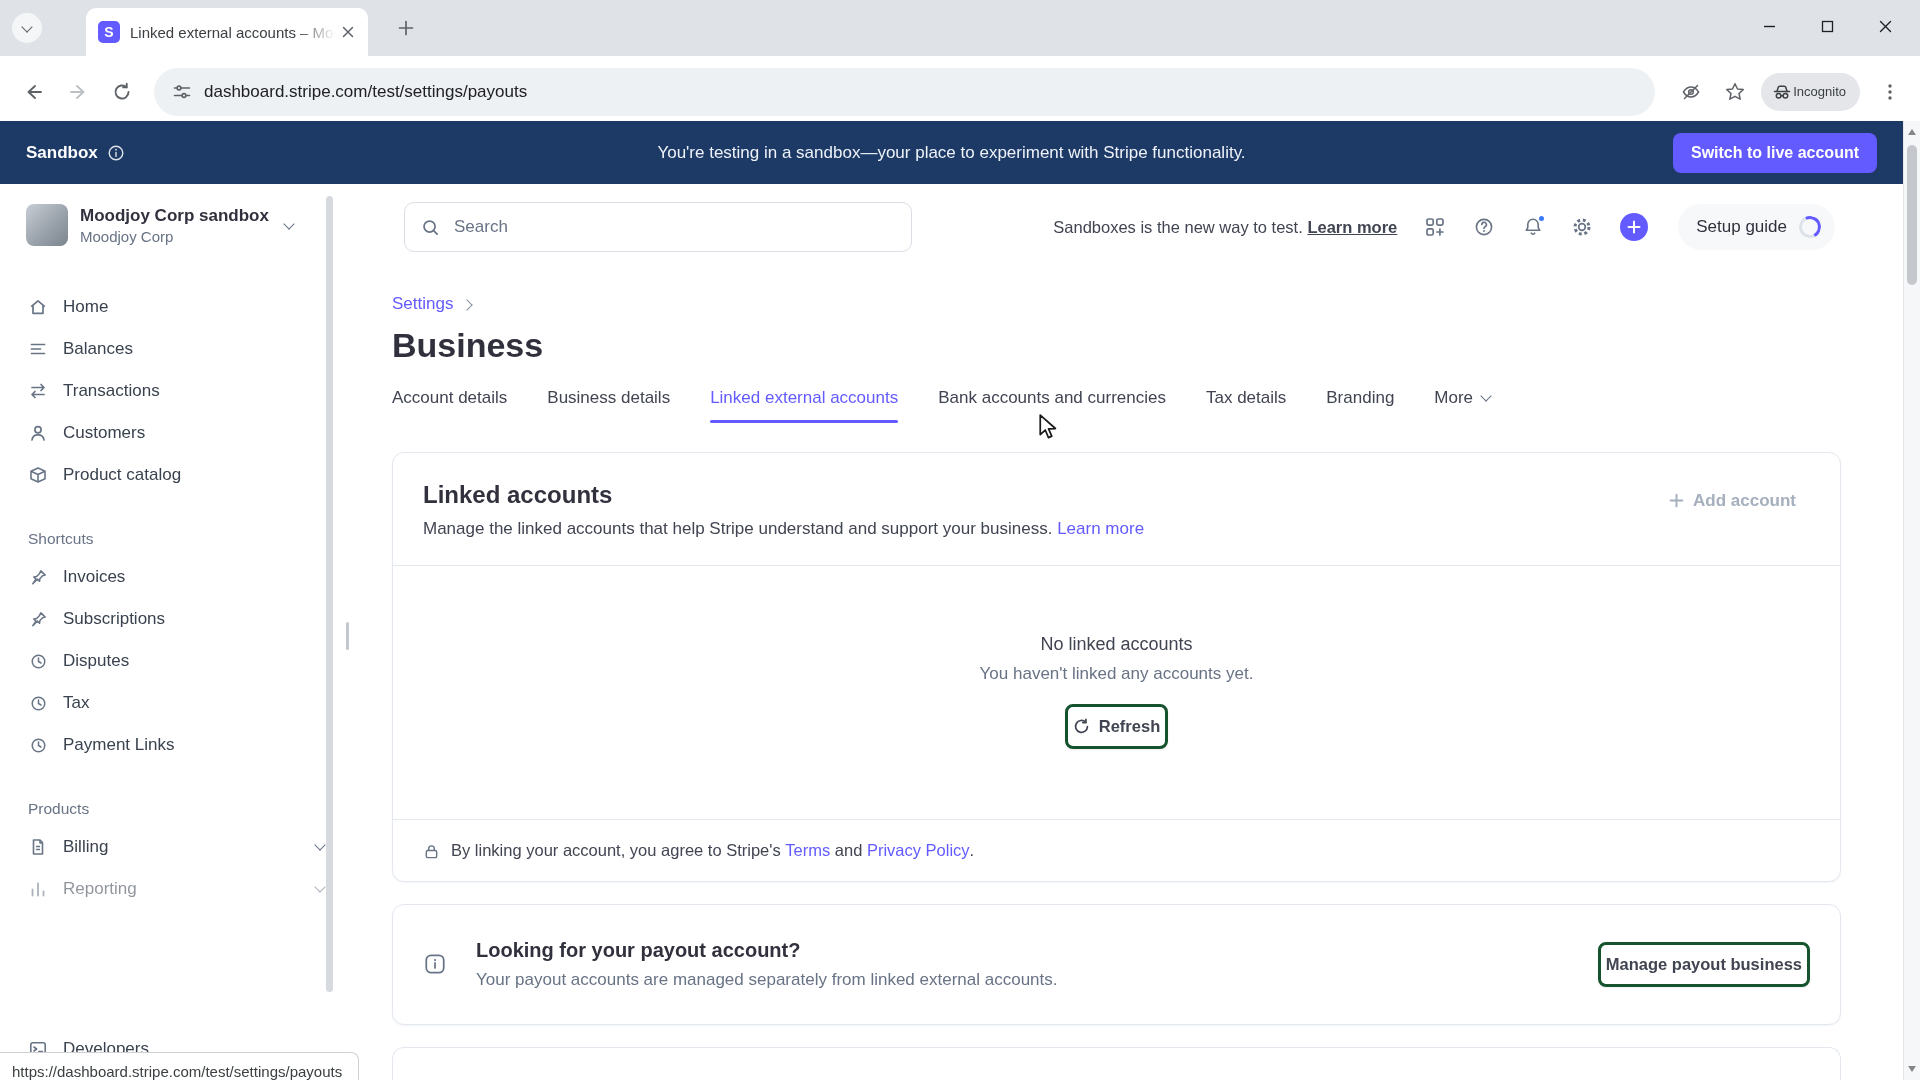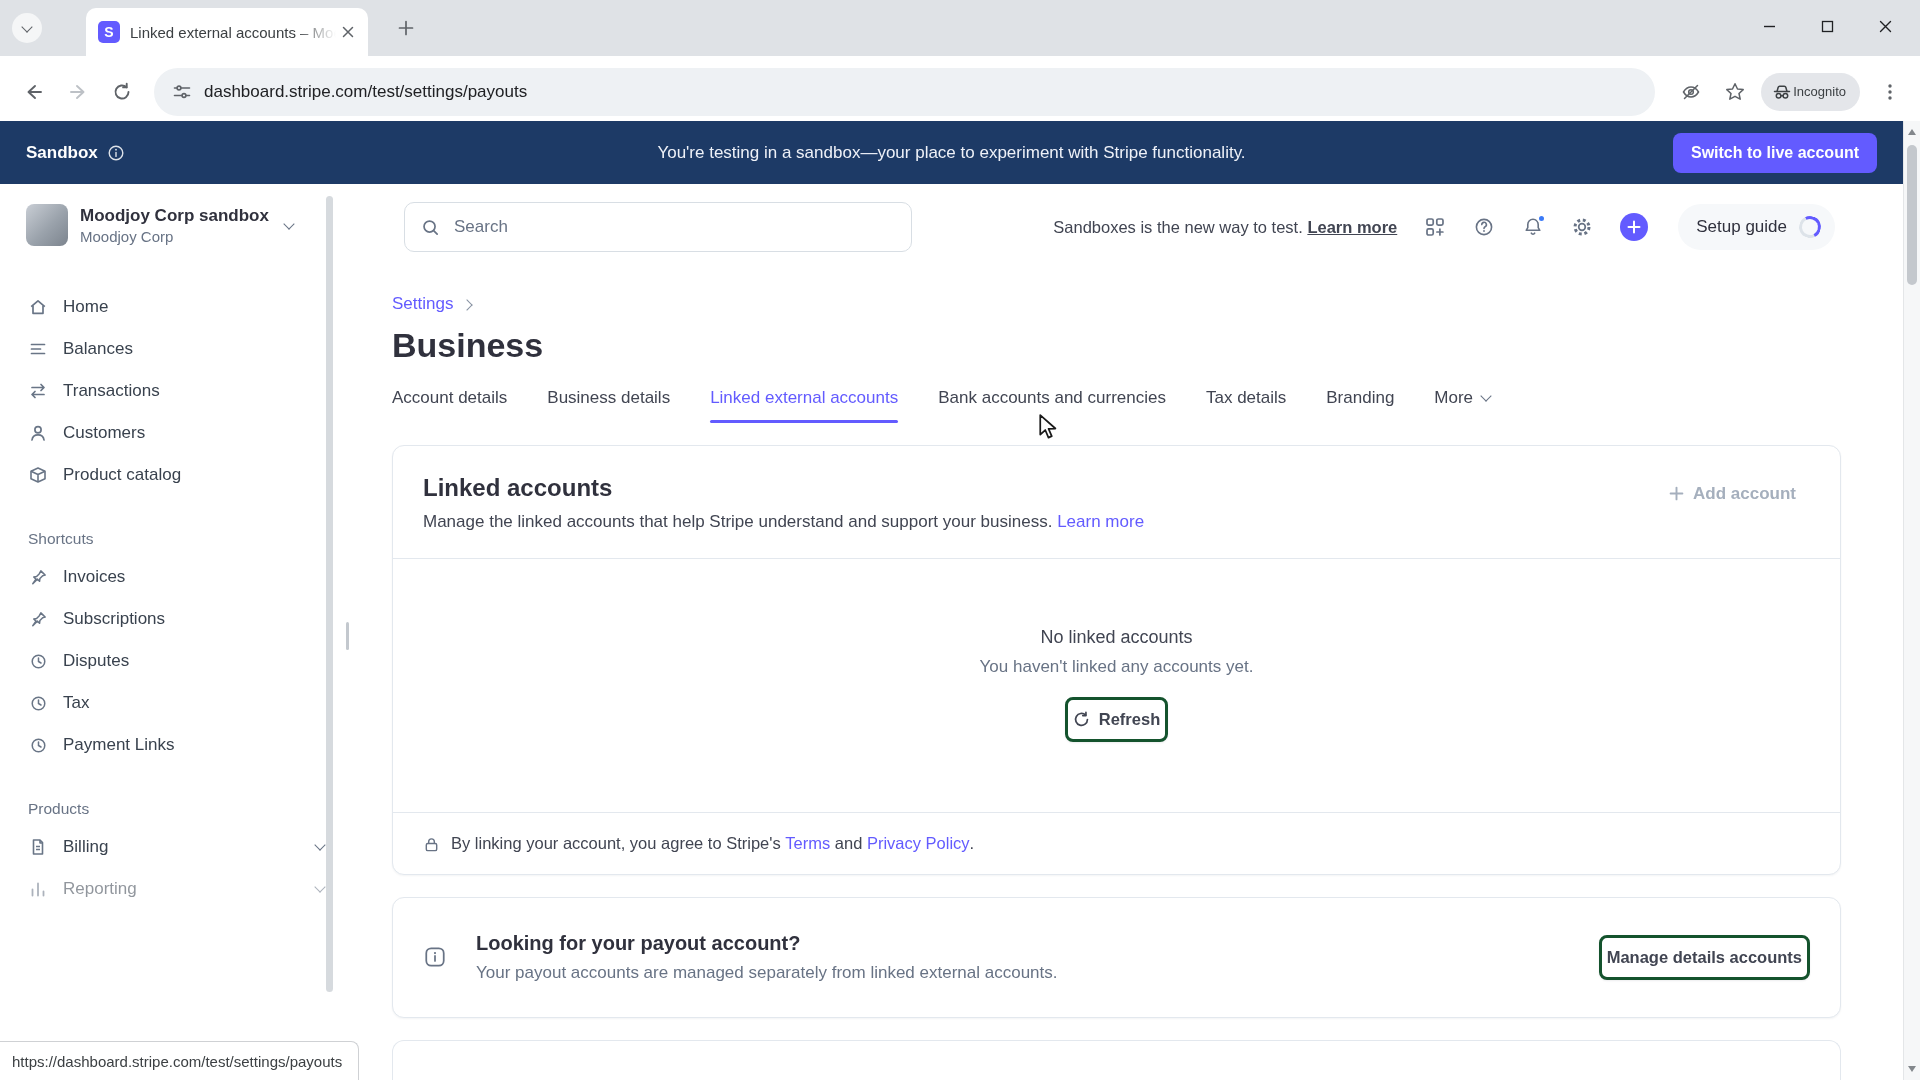--- a/index.html
+++ b/index.html
@@ -94,21 +94,21 @@
     color:#635bff; }
   .bc-chev { color:#8792a2; margin-top:1px; }
   .page-title { margin-top:12px; font-size:34px; font-weight:700; color:#30313d; }
 
   .tabs { margin-top:22px; display:flex; gap:40px; font-size:17px; font-weight:500; color:#414552; }
   .ptab { padding-bottom:15px; position:relative; cursor:pointer; white-space:nowrap; display:flex; align-items:center; gap:9px; }
   .ptab.active { color:#635bff; }
   .ptab.active::after { content:""; position:absolute; left:0; right:0; bottom:0; height:3px; border-radius:2px; background:#635bff; }
 
   .card { border:1px solid #e3e8ee; border-radius:12px; background:#fff; box-shadow:0 1px 2px rgba(20,30,55,.05); }
-  .card1 { margin-top:22px; }
+  .card1 { margin-top:29px; }
   .card-head { display:flex; align-items:flex-start; padding:28px 30px 26px; }
   .card-title { font-size:24px; font-weight:700; color:#30313d; }
   .card-desc { margin-top:10px; font-size:17px; color:#414552; }
   a.link { color:#635bff; font-weight:500; text-decoration:none; cursor:pointer; }
   .add-btn { margin-left:auto; display:flex; align-items:center; gap:9px; color:#a5afbd; font-size:17px;
     font-weight:600; padding:10px 14px; border-radius:8px; background:transparent; border:none; font-family:inherit; }
   .divider { border-top:1px solid #e3e8ee; }
   .empty { text-align:center; padding:68px 0 70px; }
   .empty-title { font-size:18px; font-weight:500; color:#414552; }
   .empty-sub { margin-top:9px; font-size:17px; color:#687385; }
@@ -127,22 +127,22 @@
 
   
   .vscroll { position:absolute; right:0; top:121px; width:17px; bottom:0; background:#f6f7f8; border-left:1px solid #e4e6e8; }
   .sb-arrow { position:absolute; left:0; width:16px; height:18px; display:flex; align-items:center; justify-content:center; }
   .sb-arrow.up { top:2px; }
   .sb-arrow.down { bottom:2px; }
   .tri-up { width:0; height:0; border-left:4.5px solid transparent; border-right:4.5px solid transparent; border-bottom:6px solid #83878c; }
   .tri-down { width:0; height:0; border-left:4.5px solid transparent; border-right:4.5px solid transparent; border-top:6px solid #83878c; }
   .sb-thumb { position:absolute; left:3px; top:24px; width:10px; height:140px; border-radius:6px; background:#c4c8cd; }
 
-  .statusbar { position:absolute; left:0; bottom:0; height:39px; background:#fff; border:1px solid #cfd1d4;
-    border-left:none; border-bottom:none; border-top-right-radius:8px; display:flex; align-items:center;
+  .statusbar { position:absolute; left:0; bottom:0; height:28px; background:#fff; border:1px solid #cfd1d4;
+    border-left:none; border-bottom:none; border-top-right-radius:8px; display:flex; align-items:flex-end;
     padding:0 16px 0 12px; font-size:15px; color:#3c4043; z-index:40; white-space:nowrap; }
 
   .cursor { position:absolute; left:1038px; top:414px; z-index:60; pointer-events:none; }
 
   svg { display:block; }
 </style>
 </head>
 <body>
 
 <div id="screen">
@@ -545,21 +545,21 @@
         <svg width="24" height="24" viewBox="0 0 22 22" fill="none" stroke="currentColor" stroke-width="1.6">
             <rect x="3" y="3" width="16" height="16" rx="4.5"></rect>
             <path d="M11 10v4.6" stroke-linecap="round"></path>
             <circle cx="11" cy="7.4" r="1" fill="currentColor" stroke="none"></circle>
           </svg>
       </span>
       <div>
         <div class="c2-title">Looking for your payout account?</div>
         <div class="c2-desc">Your payout accounts are managed separately from linked external accounts.</div>
       </div>
-      <button class="btn c2-btn">Manage details accounts</button>
+      <button class="btn c2-btn">Manage payout business</button>
     </section>
 
     <section class="card card3"></section>
   </main>
 
   <div class="vscroll">
     <div class="sb-arrow up">
         <span class="tri-up"></span>
       </div>
     <div class="sb-thumb"></div>

